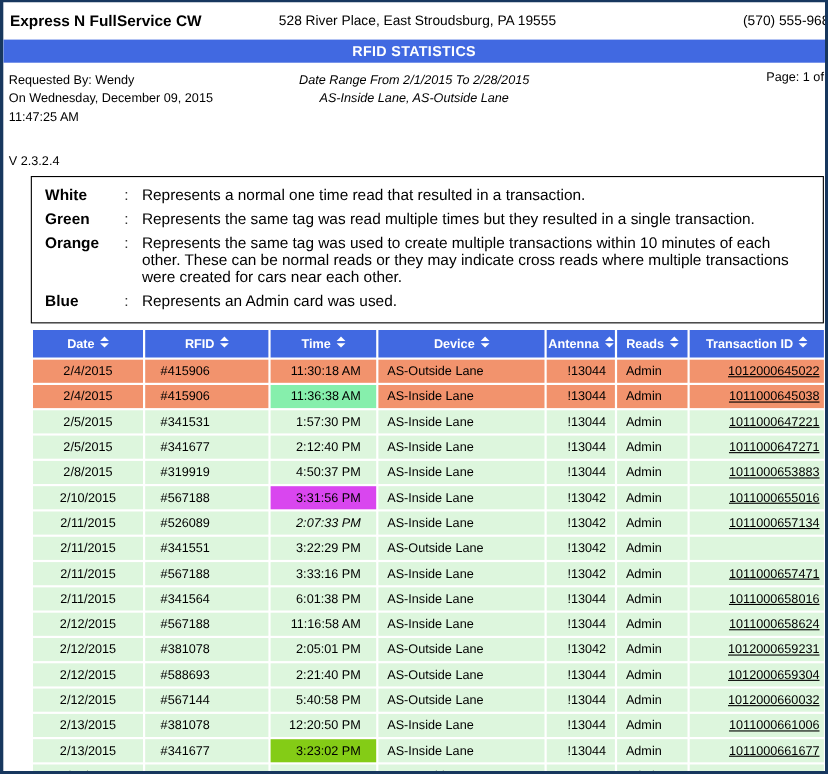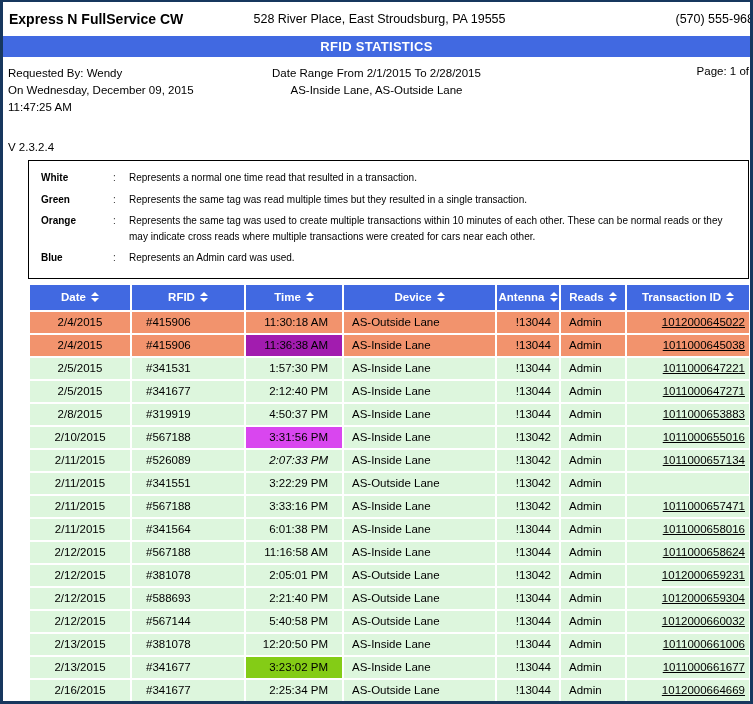--- a/index.html
+++ b/index.html
@@ -32,30 +32,30 @@
   
   .title-bar {
     height:21px; line-height:21px;
     background:#4169E1;
     color:#fff; font-weight:bold; font-size:13px;
     text-align:center; letter-spacing:0.3px;
   }
   
   .info-section { position:relative; height:103px; font-size:11.5px; }
   .info-left { position:absolute; left:5px; top:8px; line-height:17px; }
-  .info-center { position:absolute; left:0; right:0; top:8px; text-align:center; line-height:17px; }
+  .info-center { position:absolute; left:0; right:0; top:8px; text-align:center; line-height:17px;font-style:italic; }
   .info-right { position:absolute; right:1px; top:8px; white-space:nowrap; }
   .version { position:absolute; left:5px; top:84px; }
   
   .legend-box {
     margin-left:25px;
     width:721px;
     border:1px solid #000;
     padding:9px 10px 6px 12px;
-    font-size:10px;
+    font-size:14px;
   }
   .legend-row {
     display:grid;
     grid-template-columns:72px 16px 1fr;
     margin-bottom:6px;
     line-height:15.5px;
   }
   .legend-label { font-weight:bold; }
   .legend-colon { color:#333; }
   
@@ -183,21 +183,21 @@
           <td class="c-rfid" style="background: rgb(242, 147, 109);">#415906</td>
           <td class="c-time" style="background: rgb(242, 147, 109);">11:30:18 AM</td>
           <td class="c-device" style="background: rgb(242, 147, 109);">AS-Outside Lane</td>
           <td class="c-antenna" style="background: rgb(242, 147, 109);">!13044</td>
           <td class="c-reads" style="background: rgb(242, 147, 109);">Admin</td>
           <td class="c-tx" style="background: rgb(242, 147, 109);"><span class="tx-link">1012000645022</span></td>
         </tr>
         <tr>
           <td class="c-date" style="background: rgb(242, 147, 109);">2/4/2015</td>
           <td class="c-rfid" style="background: rgb(242, 147, 109);">#415906</td>
-          <td class="c-time" style="background: #a21caf;">11:36:38 AM</td>
+          <td class="c-time" style="background: #86efac;">11:36:38 AM</td>
           <td class="c-device" style="background: rgb(242, 147, 109);">AS-Inside Lane</td>
           <td class="c-antenna" style="background: rgb(242, 147, 109);">!13044</td>
           <td class="c-reads" style="background: rgb(242, 147, 109);">Admin</td>
           <td class="c-tx" style="background: rgb(242, 147, 109);"><span class="tx-link">1011000645038</span></td>
         </tr>
         <tr>
           <td class="c-date" style="background: rgb(221, 246, 221);">2/5/2015</td>
           <td class="c-rfid" style="background: rgb(221, 246, 221);">#341531</td>
           <td class="c-time" style="background: rgb(221, 246, 221);">1:57:30 PM</td>
           <td class="c-device" style="background: rgb(221, 246, 221);">AS-Inside Lane</td>

